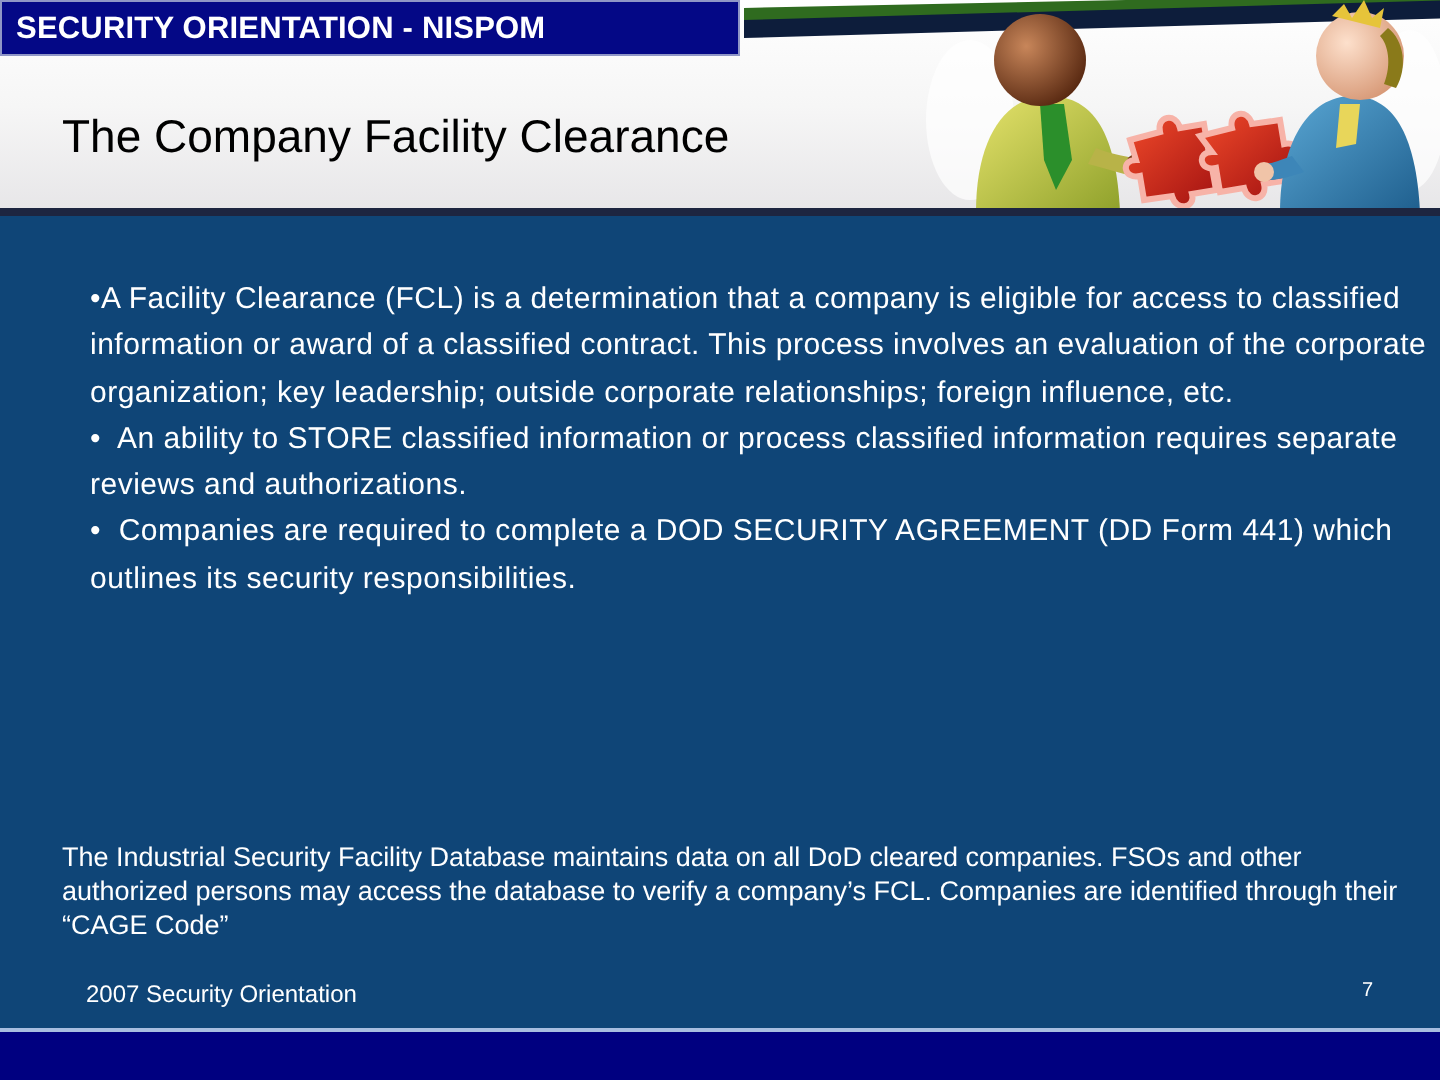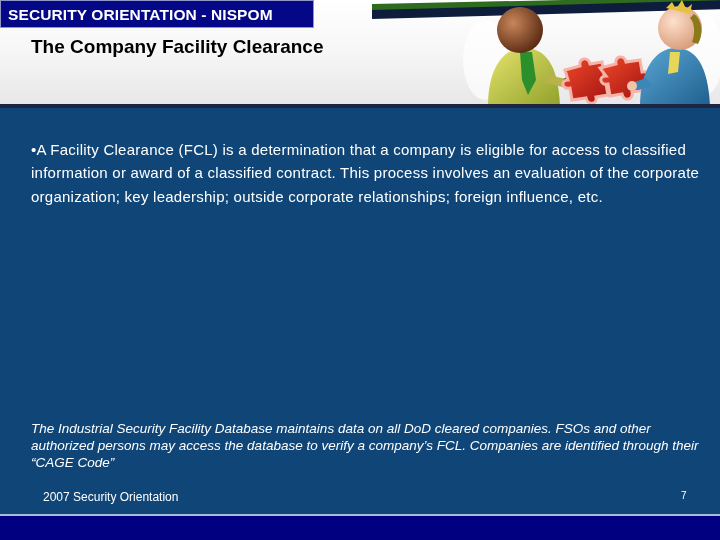--- a/index.html
+++ b/index.html
@@ -1,27 +1,27 @@
 <!DOCTYPE html>
 <html><head>
   <meta charset="utf-8">
   <style>
     html, body { margin: 0; padding: 0; }
     body { width: 720px; height: 540px; position: relative; overflow: hidden; background: #0f4577; font-family: "Liberation Sans", sans-serif; }
     .header { position: absolute; left: 0; top: 0; width: 720px; height: 106px; background: linear-gradient(180deg, #ffffff 0%, #f6f6f6 50%, #e7e6e8 100%); overflow: hidden; }
     .header-bar-green { position: absolute; left: 372px; top: 4px; width: 360px; height: 8px; background: #2f6b1f; transform: skewY(-1.2deg); transform-origin: left; }
     .header-bar-dark { position: absolute; left: 372px; top: 10px; width: 360px; height: 9px; background: #0d1d3b; transform: skewY(-1.6deg); transform-origin: left; }
-    .section-tag { position: absolute; left: 0; top: 0; width: 314px; height: 28px; background: #040886; border: 1px solid #8f96c6; box-sizing: border-box; color: #fff; font-weight: bold; font-size: 15.5px; line-height: 27px; padding-left: 7px; white-space: nowrap; letter-spacing: 0.1px; z-index: 3; }
-    .slide-title { position: absolute; left: 31px; top: 36px; font-size: 19px; color: #000; white-space: nowrap; z-index: 3; font-weight: bold; }
+    .section-tag { position: absolute; left: 0; top: 0; width: 370px; height: 28px; background: #040886; border: 1px solid #8f96c6; box-sizing: border-box; color: #fff; font-weight: bold; font-size: 15.5px; line-height: 27px; padding-left: 7px; white-space: nowrap; letter-spacing: 0.1px; z-index: 3; }
+    .slide-title { position: absolute; left: 31px; top: 55px; font-size: 23px; color: #000; white-space: nowrap; z-index: 3; }
     .header-divider { position: absolute; left: 0; top: 104px; width: 720px; height: 4px; background: #1d2540; z-index: 4; }
     .illustration { position: absolute; left: 440px; top: 0; width: 280px; height: 106px; z-index: 2; }
-    .content { position: absolute; left: 31px; top: 138px; width: 670px; color: #fff; font-size: 15px; line-height: 23.3px; letter-spacing: 0.25px; }
+    .content { position: absolute; left: 45px; top: 138px; width: 670px; color: #fff; font-size: 15px; line-height: 23.3px; letter-spacing: 0.25px; }
     .content p { margin: 0; }
     .content em { font-style: italic; }
-    .note { position: absolute; left: 31px; top: 420px; width: 670px; color: #fff; font-size: 13.5px; line-height: 17px; font-style: italic; }
+    .note { position: absolute; left: 31px; top: 420px; width: 670px; color: #fff; font-size: 13.5px; line-height: 17px; }
     .footer-left { position: absolute; left: 43px; top: 490px; color: #fff; font-size: 12px; }
     .footer-right { position: absolute; left: 681px; top: 490px; color: #fff; font-size: 10px; }
     .bottom-bar { position: absolute; left: 0; top: 514px; width: 720px; height: 26px; background: #000080; border-top: 2px solid #a7bde0; box-sizing: border-box; }
   </style>
 </head>
 <body>
 
 <div class="header">
   <div class="header-bar-green"></div>
   <div class="header-bar-dark"></div>
@@ -70,20 +70,22 @@
     <path d="M226 8 L232 2 L236 9 L242 0 L246 9 L252 4 L250 14 Z" fill="#e6c43a"></path>
     <path d="M254 14 C262 20 264 34 258 44 L252 42 C256 32 254 22 250 18 Z" fill="#8a7a1a"></path>
     <path d="M206 78 C200 80 196 82 192 82 L194 90 C200 90 206 88 212 86 Z" fill="#3d86b8"></path>
     <circle cx="192" cy="86" r="5" fill="#f0c4a8"></circle>
   </svg>
 </div>
 <div class="header-divider"></div>
 
 <div class="content">
   <p><span>•</span><em></em><span>A Facility Clearance (FCL) is a determination that a company is eligible for access to classified information or award of a classified contract. This process involves an evaluation of the corporate organization; key leadership; outside corporate relationships; foreign influence, etc.</span></p>
+  <p><span style="white-space:pre">•  </span><em></em><span>An ability to STORE classified information or process classified information requires separate reviews and authorizations.</span></p>
+  <p><span style="white-space:pre">•  </span><em></em><span>Companies are required to complete a DOD SECURITY AGREEMENT (DD Form 441) which outlines its security responsibilities.</span></p>
 </div>
 
 <div class="note">The Industrial Security Facility Database maintains data on all DoD cleared companies. FSOs and other authorized persons may access the database to verify a company’s FCL.  Companies are identified through their “CAGE Code”</div>
 
 <div class="footer-left">2007 Security Orientation</div>
 <div class="footer-right">7</div>
 
 <div class="bottom-bar"></div>
 
 </body></html>

